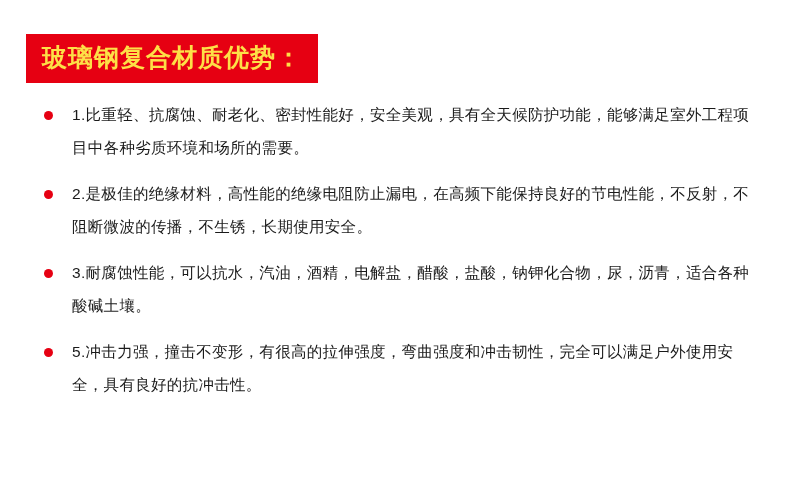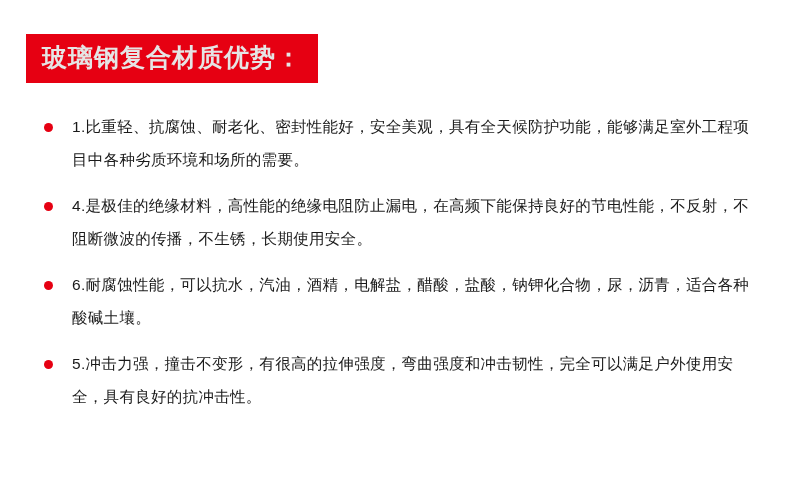--- a/index.html
+++ b/index.html
@@ -21,32 +21,32 @@
     background: #ffffff;
   }
   .title-wrap {
     position: absolute;
     left: 26px;
     top: 34px;
   }
   .title-banner {
     display: inline-block;
     background: #e60012;
-    color: #e5e5e5;
+    color: #fde047;
     font-size: 25px;
     font-weight: bold;
     line-height: 1;
     padding: 11px 16px 13px 16px;
     letter-spacing: 1px;
     white-space: nowrap;
   }
   .list {
     position: absolute;
     left: 36px;
-    top: 110px;
+    top: 98px;
     width: 720px;
   }
   .item {
     position: relative;
     padding-left: 36px;
     margin-bottom: 13px;
     color: #1a1a1a;
     font-size: 15.5px;
     line-height: 33px;
     letter-spacing: 0.3px;
@@ -76,26 +76,26 @@
 
   <div class="list">
 
     <div class="item">
       <span class="bullet"></span>
       <span class="item-text">1.比重轻、抗腐蚀、耐老化、密封性能好，安全美观，具有全天候防护功能，能够满足室外工程项目中各种劣质环境和场所的需要。</span>
     </div>
 
     <div class="item">
       <span class="bullet"></span>
-      <span class="item-text">4.是极佳的绝缘材料，高性能的绝缘电阻防止漏电，在高频下能保持良好的节电性能，不反射，不阻断微波的传播，不生锈，长期使用安全。</span>
+      <span class="item-text">2.是极佳的绝缘材料，高性能的绝缘电阻防止漏电，在高频下能保持良好的节电性能，不反射，不阻断微波的传播，不生锈，长期使用安全。</span>
     </div>
 
     <div class="item">
       <span class="bullet"></span>
-      <span class="item-text">6.耐腐蚀性能，可以抗水，汽油，酒精，电解盐，醋酸，盐酸，钠钾化合物，尿，沥青，适合各种酸碱土壤。</span>
+      <span class="item-text">3.耐腐蚀性能，可以抗水，汽油，酒精，电解盐，醋酸，盐酸，钠钾化合物，尿，沥青，适合各种酸碱土壤。</span>
     </div>
 
     <div class="item">
       <span class="bullet"></span>
       <span class="item-text">5.冲击力强，撞击不变形，有很高的拉伸强度，弯曲强度和冲击韧性，完全可以满足户外使用安全，具有良好的抗冲击性。</span>
     </div>
 
   </div>
 
 </div>

